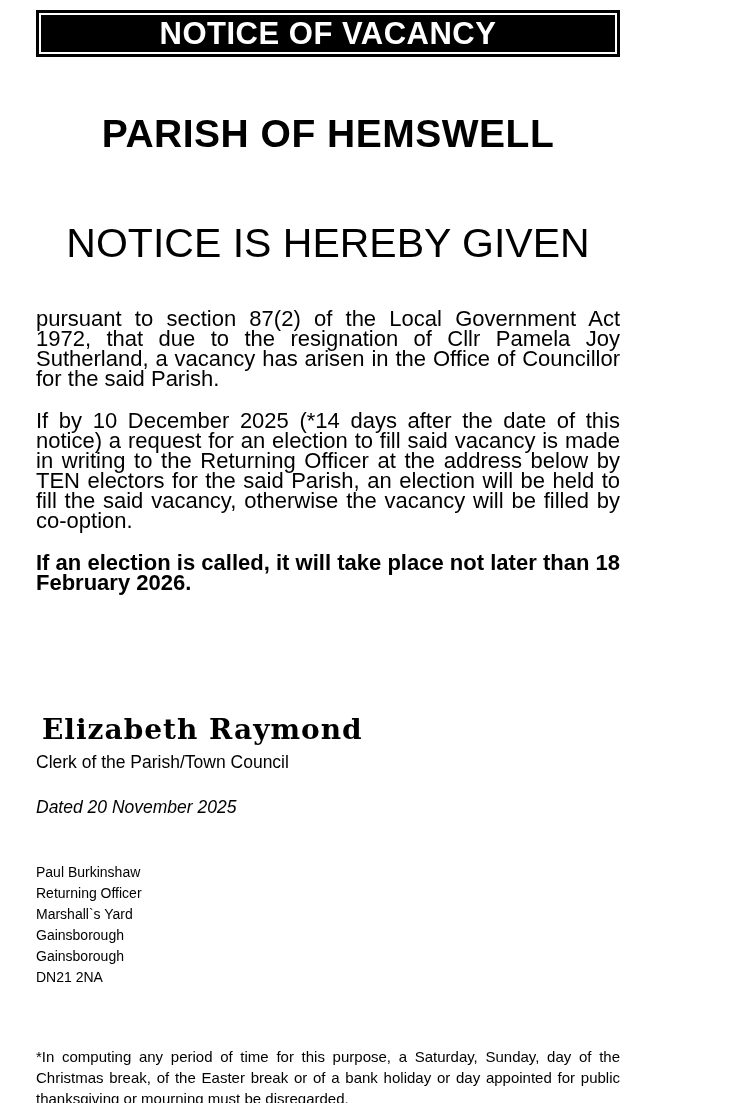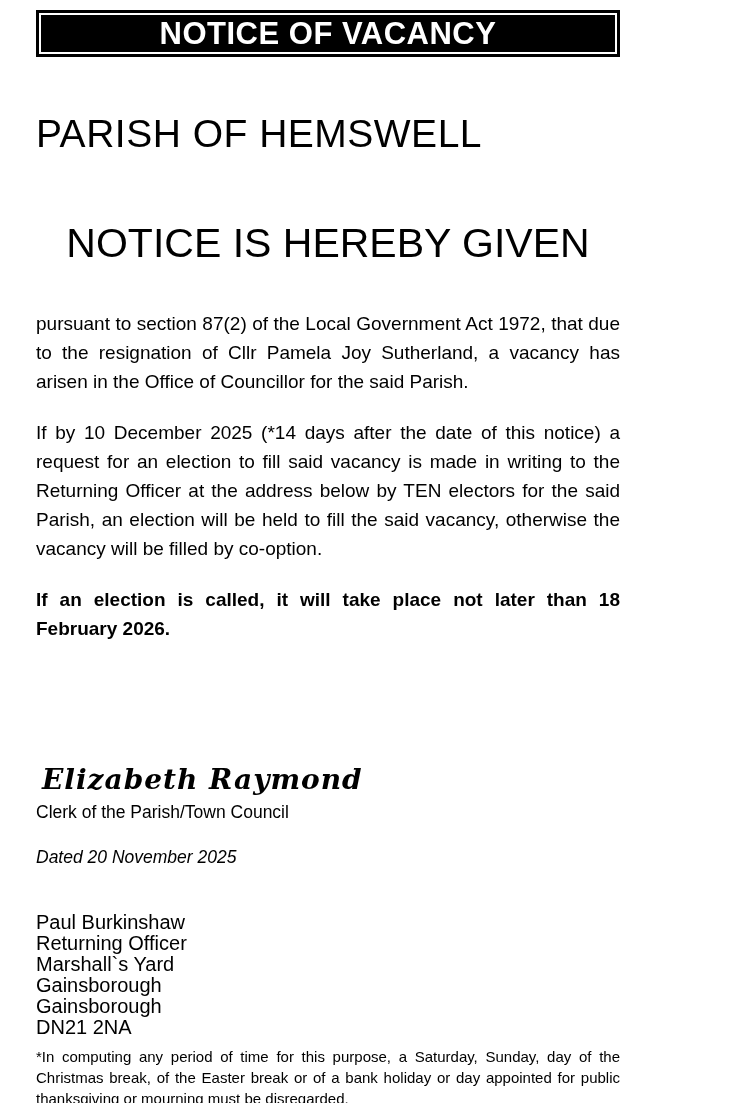--- a/index.html
+++ b/index.html
@@ -31,65 +31,64 @@
     line-height: 37px;
     text-align: center;
     font-weight: bold;
     font-size: 31px;
     letter-spacing: 0.5px;
     white-space: nowrap;
   }
   
   .heading-parish {
     margin-top: 55px;
-    text-align: left;
-    font-weight: normal;
+    text-align: center;
+    font-weight: bold;
     font-size: 39px;
     letter-spacing: 0.5px;
   }
   .heading-notice {
     margin-top: 64px;
     text-align: center;
     font-weight: normal;
     font-size: 41px;
   }
   
   .body-copy { margin-top: 42px; }
   .para {
-    font-size: 19px;
-    line-height: 29px;
+    font-size: 22px;
+    line-height: 20px;
     text-align: justify;
     margin-bottom: 22px;
   }
   .para:last-child { margin-bottom: 0; font-weight: bold; }
   
   .signature-name {
     margin-top: 120px;
     font-family: "DejaVu Serif", serif;
-    font-style: italic;
     font-weight: bold;
     font-size: 28px;
     letter-spacing: 1px;
     padding-left: 6px;
   }
   .signature-title {
     margin-top: 6px;
     font-size: 17.5px;
     line-height: 21.5px;
   }
   .dated-line {
     margin-top: 23px;
     font-size: 17.5px;
     line-height: 21.5px;
     font-style: italic;
   }
   
   .address-block {
     margin-top: 44px;
-    font-size: 20px;
+    font-size: 14px;
     line-height: 21px;
   }
   .address-line { display: block; }
   
   .footnote {
     position: absolute;
     left: 36px;
     right: 32px;
     top: 1046px;
     font-size: 15px;

